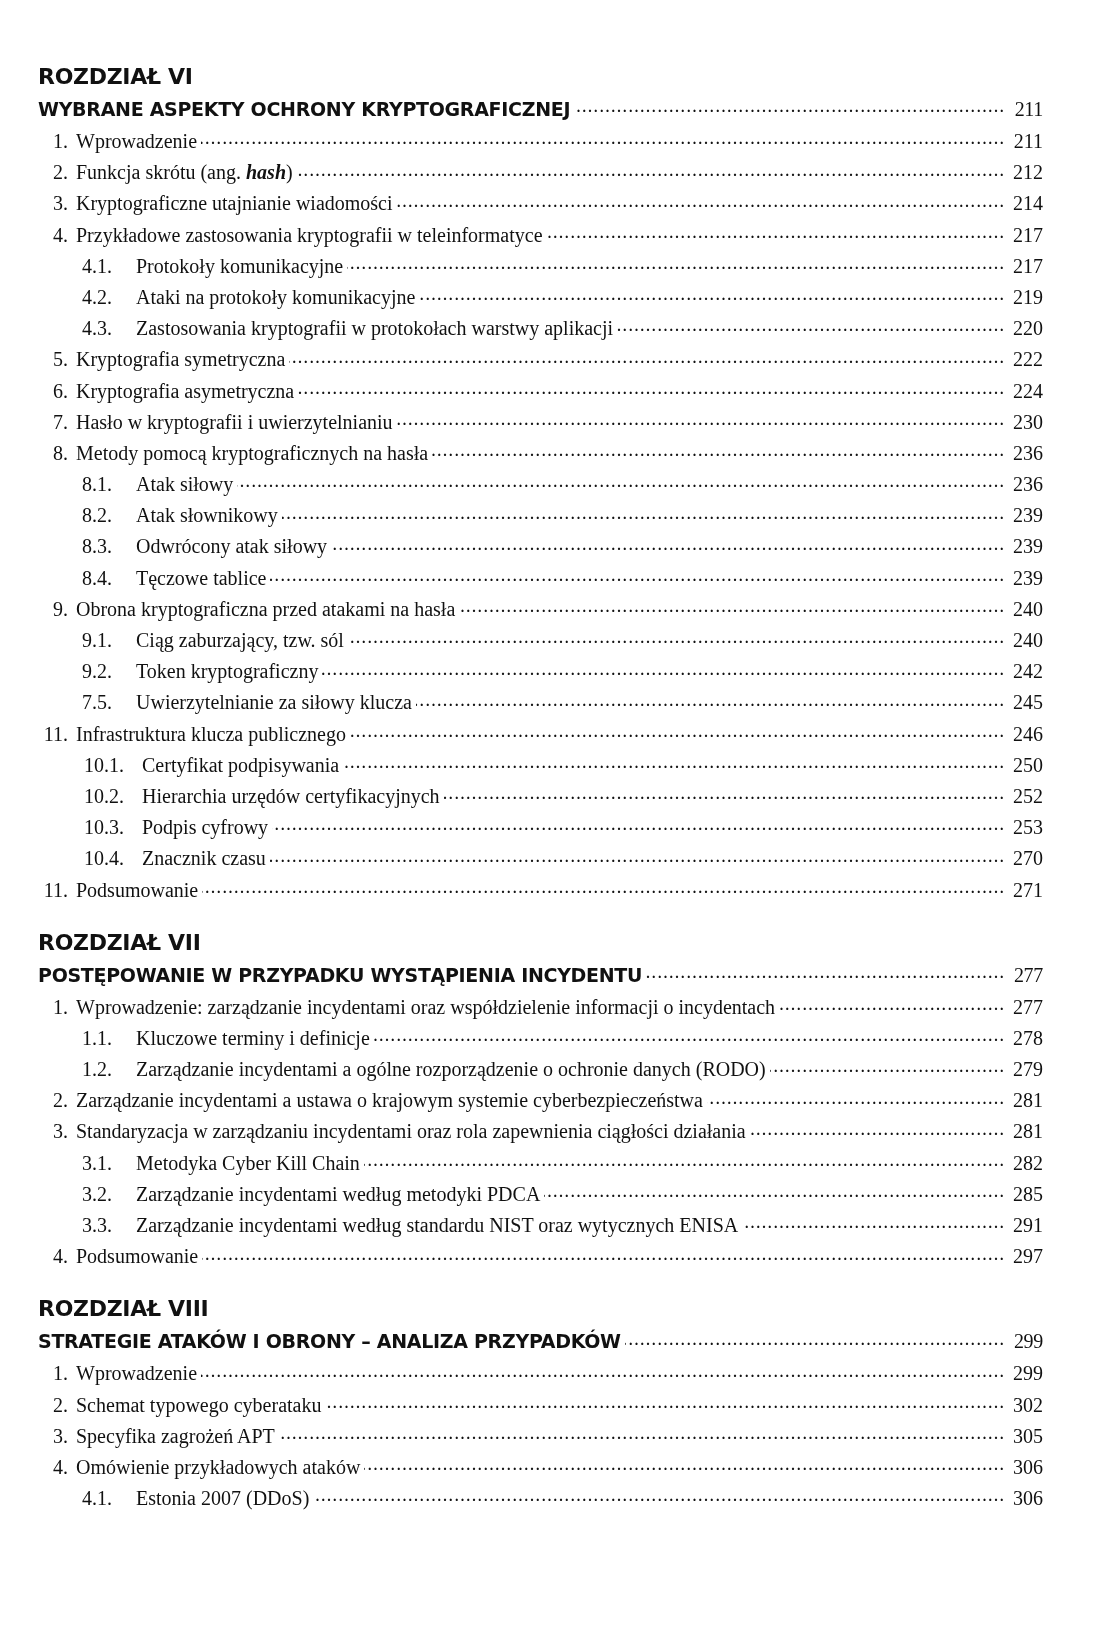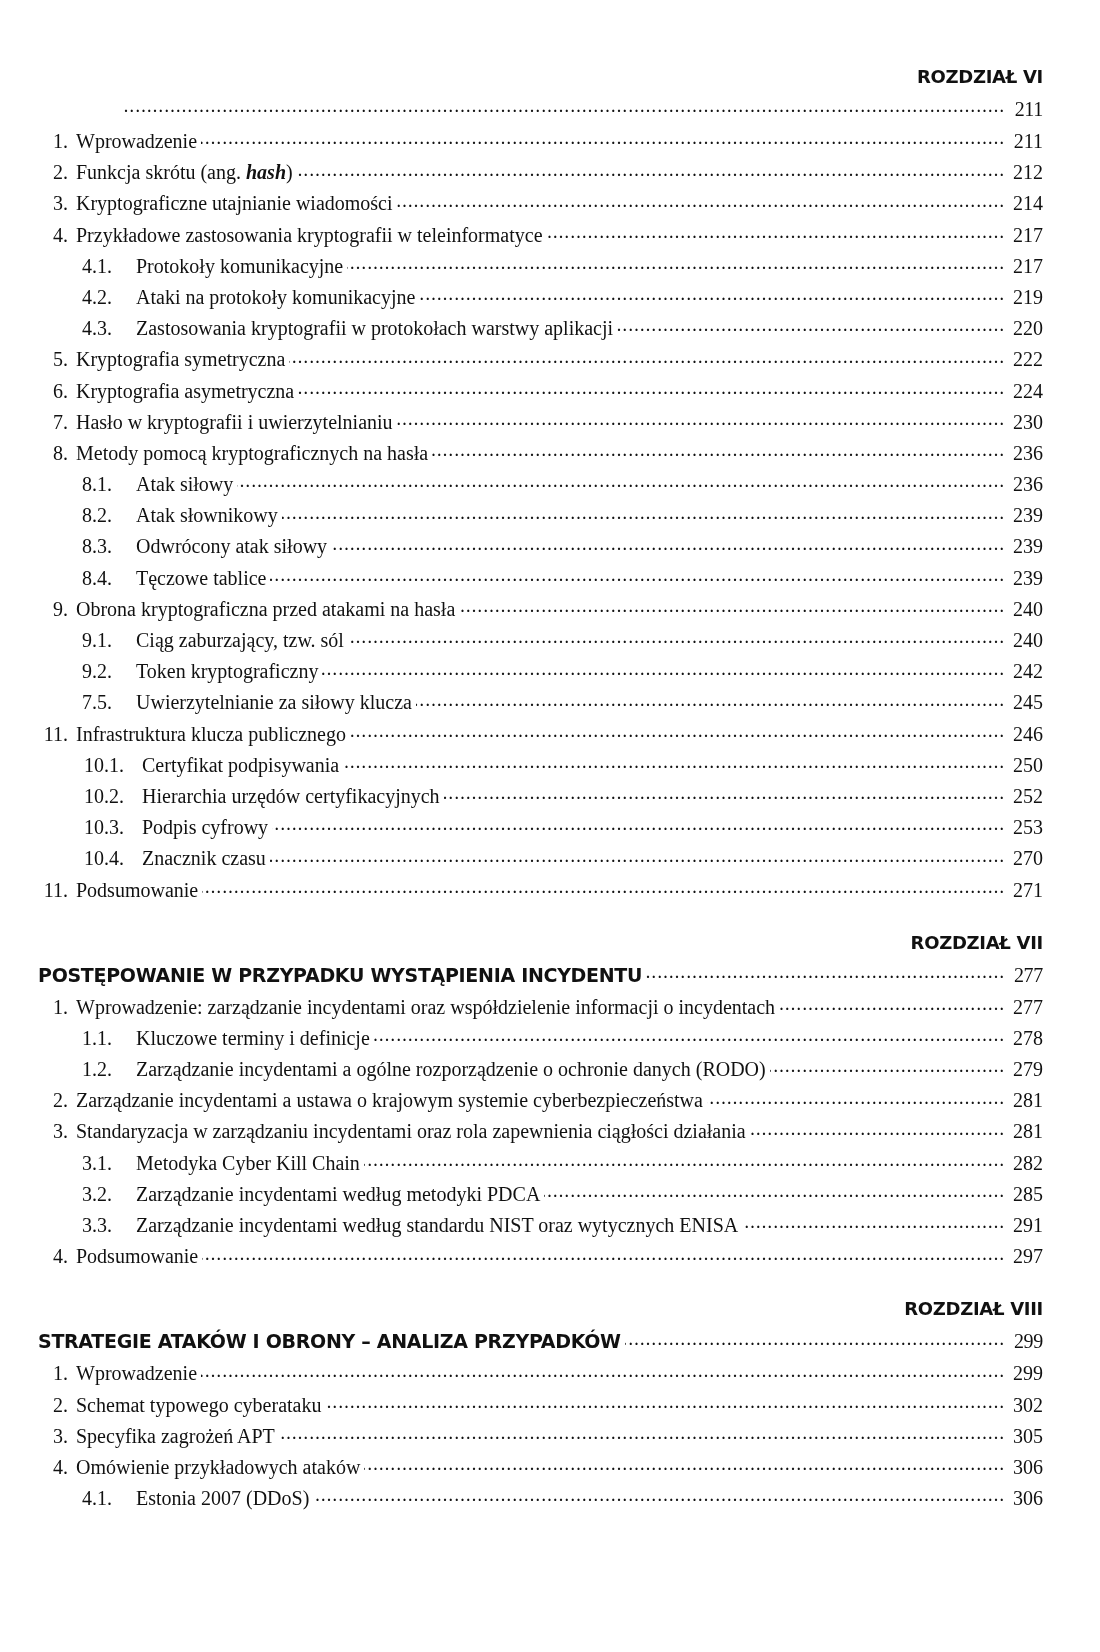--- a/index.html
+++ b/index.html
@@ -14,26 +14,25 @@
   .page {
     position: absolute;
     left: 38px;
     top: 62px;
     width: 1005px;
   }
   .chapter { margin-bottom: 22px; }
   .chapter-label {
     font-family: "DejaVu Sans", "Liberation Sans", sans-serif;
     font-weight: bold;
-    font-size: 18px;
+    font-size: 22px;
     letter-spacing: -0.3px;
     height: 30px;
     line-height: 30px;
     white-space: nowrap;
-    text-align: right;
   }
   .row {
     display: flex;
     align-items: baseline;
     height: 31.2px;
     line-height: 31.2px;
     font-family: "Liberation Serif", "DejaVu Serif", serif;
     font-size: 20px;
     white-space: nowrap;
   }
@@ -82,20 +81,21 @@
   }
 </style>
 </head>
 <body>
 
 <div class="page">
 
   <section class="chapter">
     <div class="chapter-label">ROZDZIAŁ VI</div>
     <div class="row title-row">
+      <span class="entry-text">WYBRANE ASPEKTY OCHRONY KRYPTOGRAFICZNEJ</span>
       <span class="leader"></span>
       <span class="page-num">211</span>
     </div>
     <div class="entries">
         <div class="row lvl1">
           <span class="num">1.</span>
           <span class="entry-text"><span>Wprowadzenie</span></span>
           <span class="leader"></span>
           <span class="page-num">211</span>
         </div>

